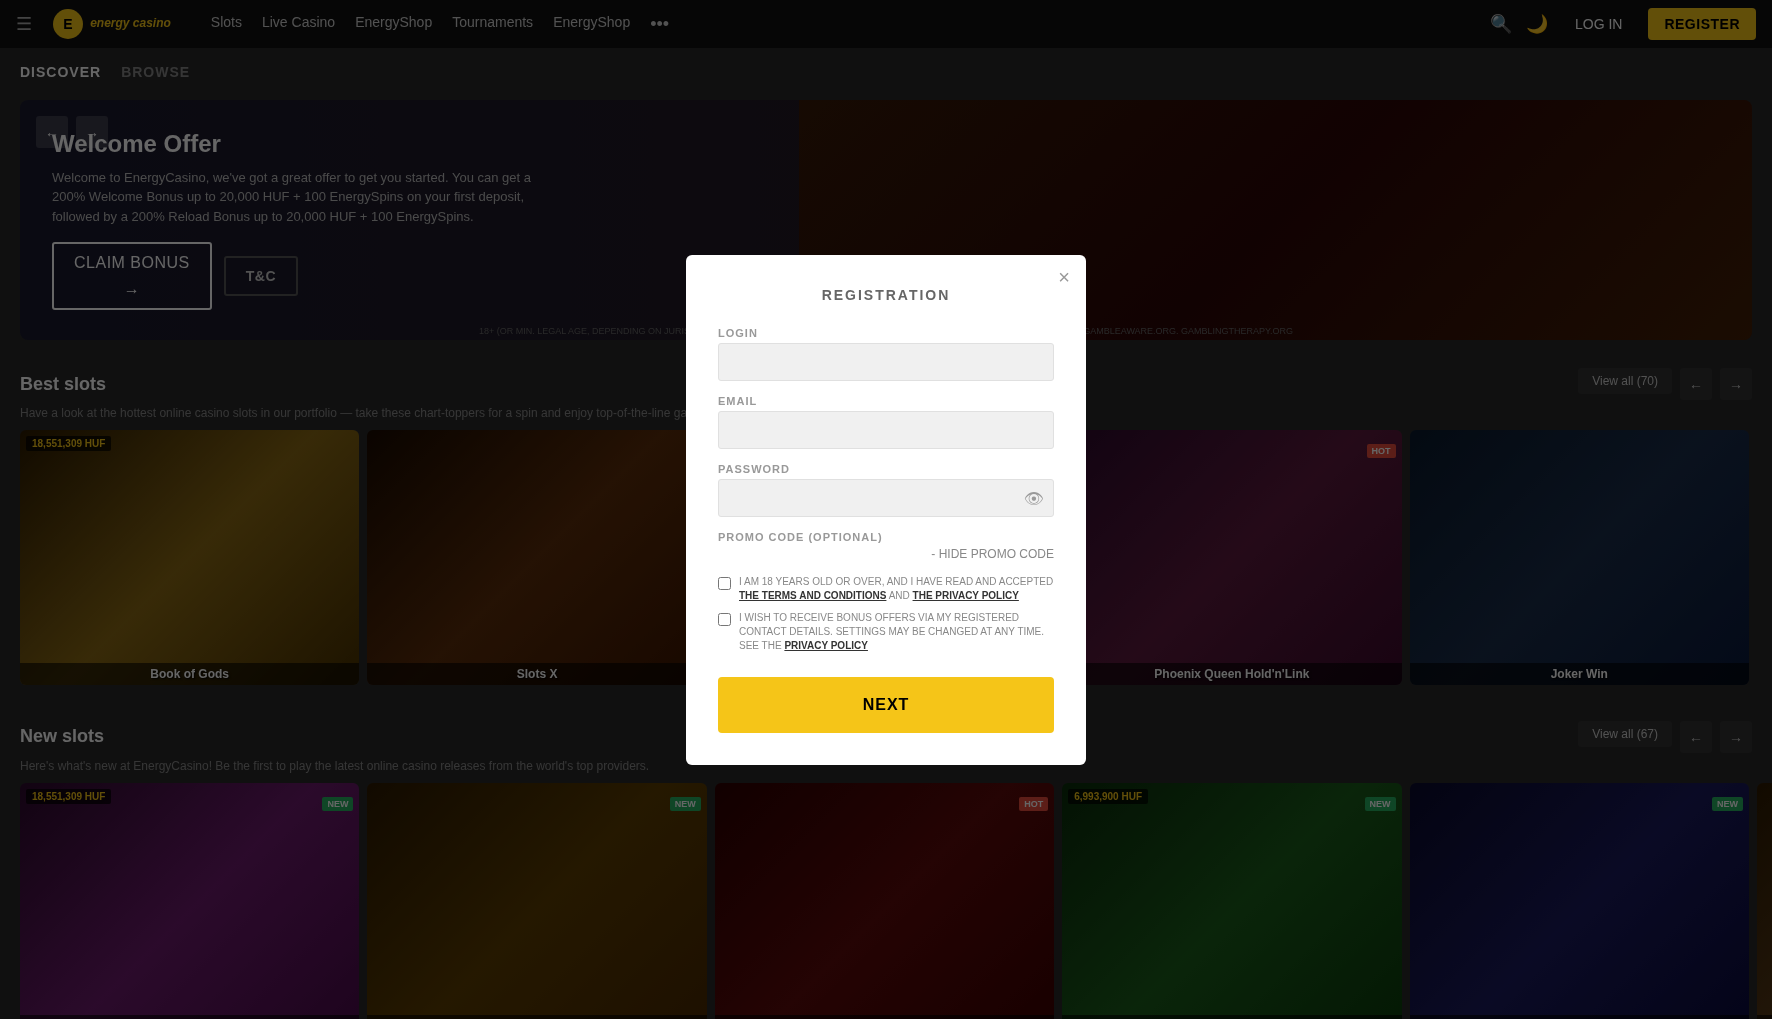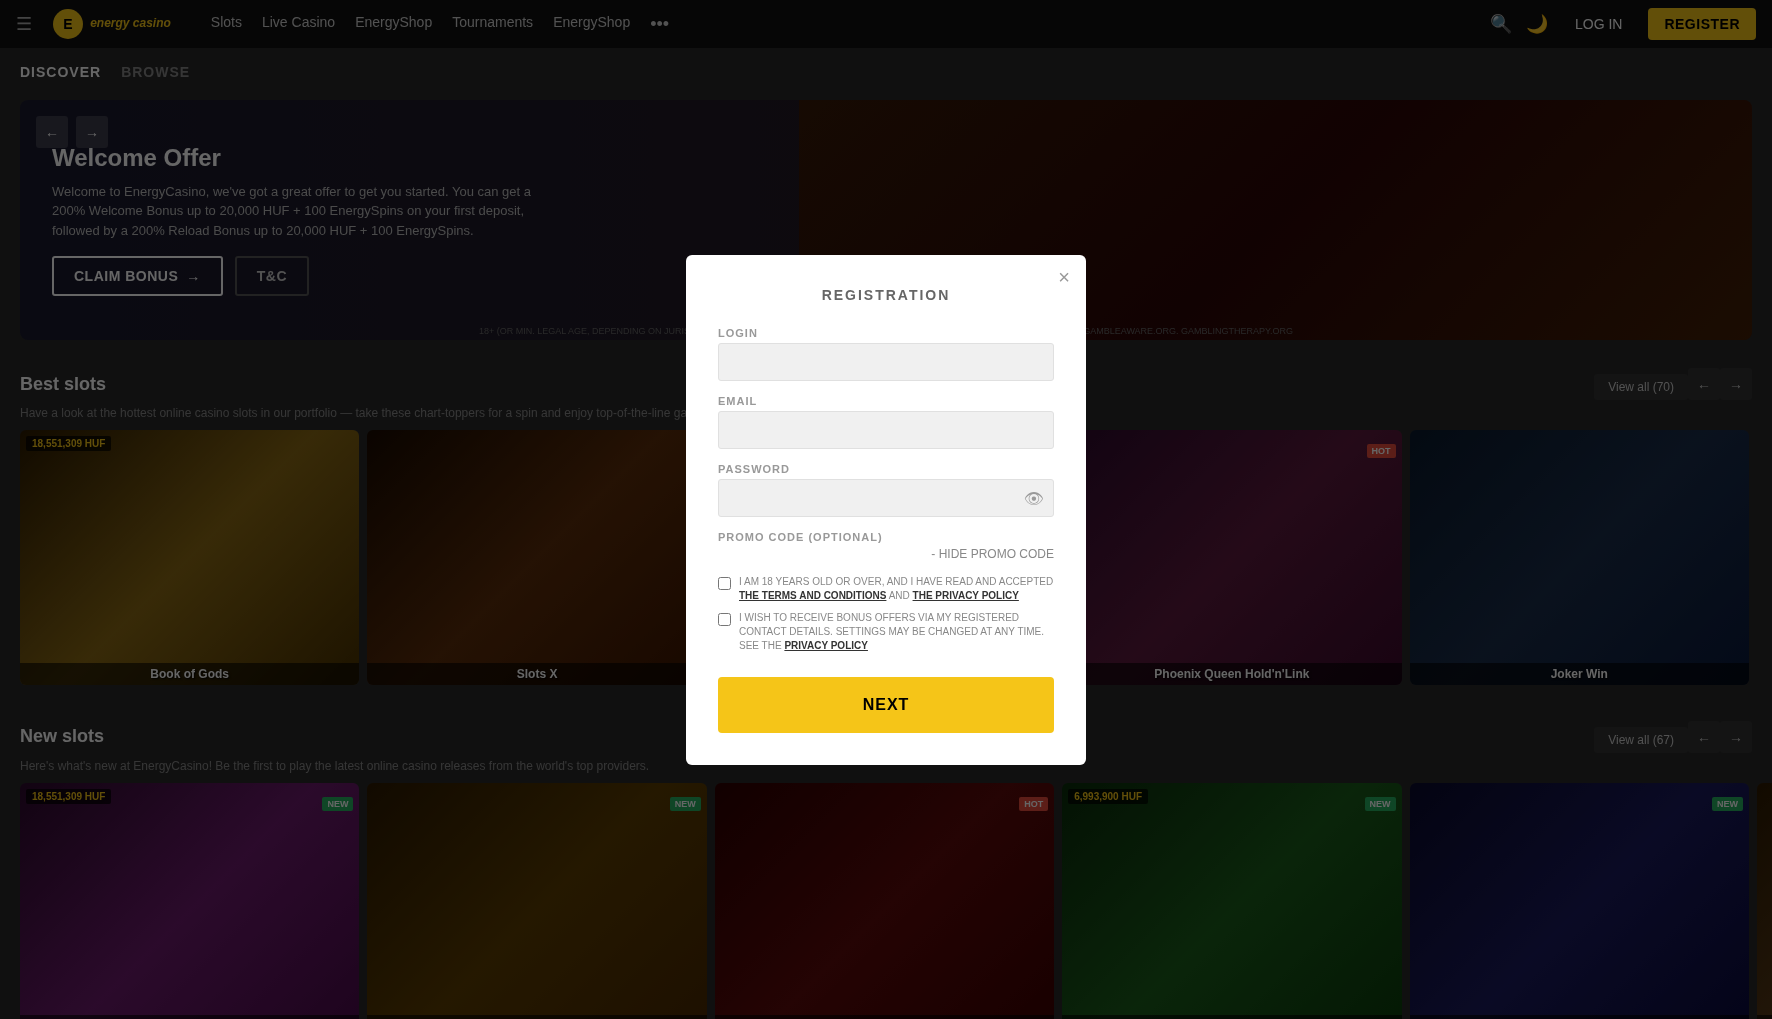--- a/index.html
+++ b/index.html
@@ -159,29 +159,30 @@
     }
     .hero-buttons {
       display: flex;
       gap: 12px;
       align-items: center;
     }
     .claim-bonus-btn {
       background: none;
       border: 2px solid #fff;
       color: #fff;
-      font-size: 14px;
-      font-weight: bold;
+      font-size: 16px;
+      font-weight: normal;
       padding: 10px 20px;
       cursor: pointer;
       border-radius: 3px;
       display: flex;
       align-items: center;
       gap: 8px;
       letter-spacing: 0.5px;
+      flex-direction: column;
     }
     .tc-btn {
       background: none;
       border: 2px solid #555;
       color: #ccc;
       font-size: 14px;
       font-weight: bold;
       padding: 10px 20px;
       cursor: pointer;
       border-radius: 3px;
@@ -248,21 +249,22 @@
       color: #fff;
     }
     .section-desc {
       font-size: 12px;
       color: #888;
       padding: 0 20px 10px;
     }
     .section-right {
       margin-left: auto;
       display: flex;
-      align-items: flex-end;
+      align-items: flex-start;
+      gap: 8px;
     }
     .view-all-btn {
       background: #333;
       border: none;
       color: #ccc;
       font-size: 12px;
       padding: 6px 14px;
       cursor: pointer;
       border-radius: 3px;
     }

